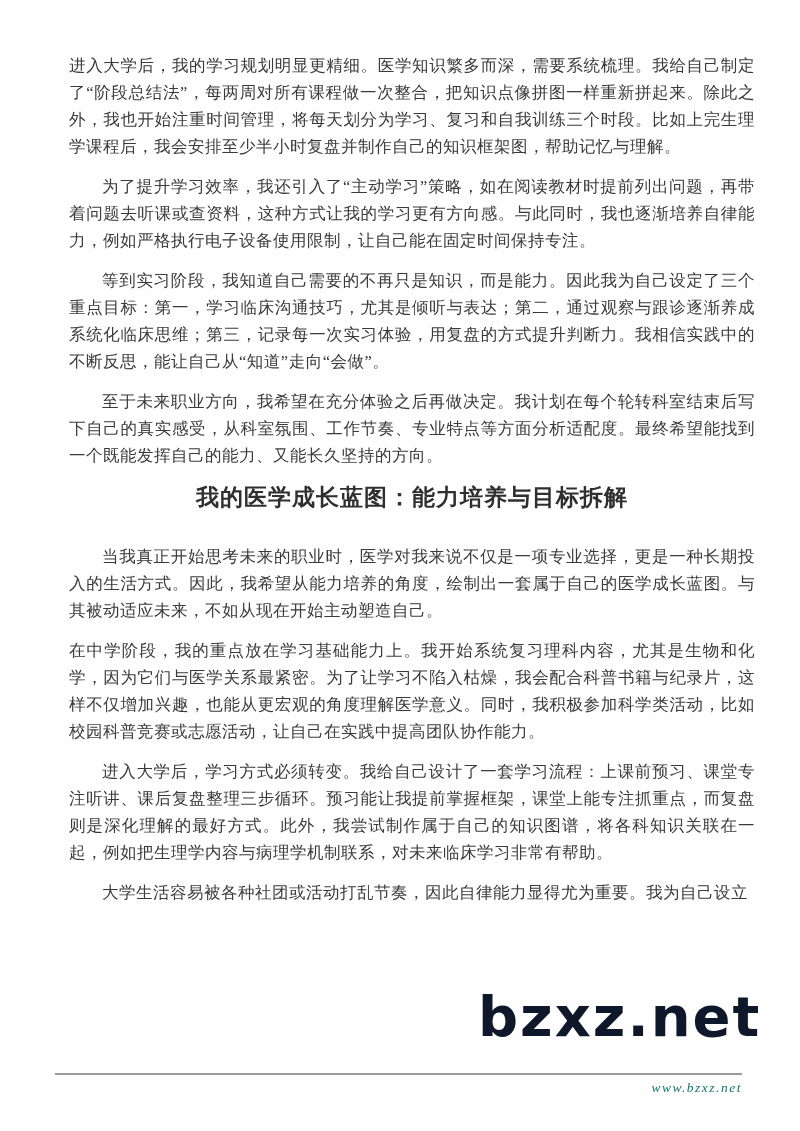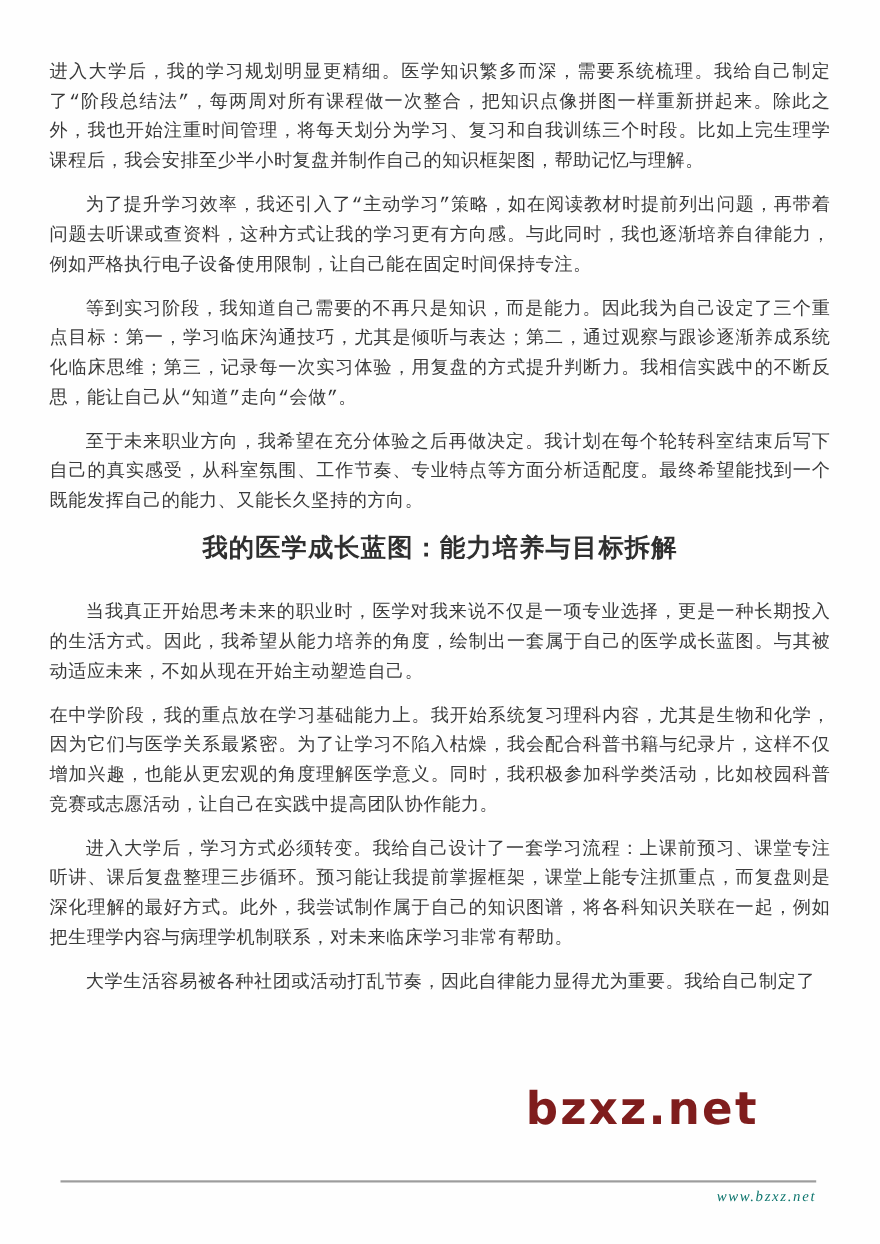--- a/index.html
+++ b/index.html
@@ -8,22 +8,21 @@
   .page {
     position: relative;
     width: 800px;
     height: 1131px;
     background: #fefefe;
     overflow: hidden;
   }
   .content {
     position: relative;
     z-index: 2;
-    padding: 52px 45px 0 45px;
-    font-family: Liberation Mono, monospace;
+    padding: 52px 45px 0 69px;
   }
   .para {
     font-size: 16.5px;
     line-height: 27px;
     color: #3a3a3a;
     text-align: justify;
     letter-spacing: 0.5px;
     margin-bottom: 13px;
   }
   .para.indent { text-indent: 2em; margin-top: 11px; }
@@ -35,23 +34,23 @@
     letter-spacing: 1px;
     margin-bottom: 30px;
   }
   .watermark {
     position: absolute;
     z-index: 1;
     left: 478px;
     top: 984px;
     font-family: "DejaVu Sans", sans-serif;
     font-weight: bold;
-    font-size: 41px;
+    font-size: 56px;
     letter-spacing: 2px;
-    color: #7f1d1d;
+    color: #0f172a;
     white-space: nowrap;
     user-select: none;
   }
   .footer {
     position: absolute;
     z-index: 3;
     left: 55px;
     top: 1073px;
     width: 687px;
   }
@@ -82,21 +81,21 @@
     <p class="para">进入大学后，我的学习规划明显更精细。医学知识繁多而深，需要系统梳理。我给自己制定了“阶段总结法”，每两周对所有课程做一次整合，把知识点像拼图一样重新拼起来。除此之外，我也开始注重时间管理，将每天划分为学习、复习和自我训练三个时段。比如上完生理学课程后，我会安排至少半小时复盘并制作自己的知识框架图，帮助记忆与理解。</p>
     <p class="para indent">为了提升学习效率，我还引入了“主动学习”策略，如在阅读教材时提前列出问题，再带着问题去听课或查资料，这种方式让我的学习更有方向感。与此同时，我也逐渐培养自律能力，例如严格执行电子设备使用限制，让自己能在固定时间保持专注。</p>
     <p class="para indent">等到实习阶段，我知道自己需要的不再只是知识，而是能力。因此我为自己设定了三个重点目标：第一，学习临床沟通技巧，尤其是倾听与表达；第二，通过观察与跟诊逐渐养成系统化临床思维；第三，记录每一次实习体验，用复盘的方式提升判断力。我相信实践中的不断反思，能让自己从“知道”走向“会做”。</p>
     <p class="para indent">至于未来职业方向，我希望在充分体验之后再做决定。我计划在每个轮转科室结束后写下自己的真实感受，从科室氛围、工作节奏、专业特点等方面分析适配度。最终希望能找到一个既能发挥自己的能力、又能长久坚持的方向。</p>
 
     <h1 class="section-heading">我的医学成长蓝图：能力培养与目标拆解</h1>
 
     <p class="para indent">当我真正开始思考未来的职业时，医学对我来说不仅是一项专业选择，更是一种长期投入的生活方式。因此，我希望从能力培养的角度，绘制出一套属于自己的医学成长蓝图。与其被动适应未来，不如从现在开始主动塑造自己。</p>
     <p class="para">在中学阶段，我的重点放在学习基础能力上。我开始系统复习理科内容，尤其是生物和化学，因为它们与医学关系最紧密。为了让学习不陷入枯燥，我会配合科普书籍与纪录片，这样不仅增加兴趣，也能从更宏观的角度理解医学意义。同时，我积极参加科学类活动，比如校园科普竞赛或志愿活动，让自己在实践中提高团队协作能力。</p>
     <p class="para indent">进入大学后，学习方式必须转变。我给自己设计了一套学习流程：上课前预习、课堂专注听讲、课后复盘整理三步循环。预习能让我提前掌握框架，课堂上能专注抓重点，而复盘则是深化理解的最好方式。此外，我尝试制作属于自己的知识图谱，将各科知识关联在一起，例如把生理学内容与病理学机制联系，对未来临床学习非常有帮助。</p>
-    <p class="para indent">大学生活容易被各种社团或活动打乱节奏，因此自律能力显得尤为重要。我给自己制定了</p>
+    <p class="para indent">大学生活容易被各种社团或活动打乱节奏，因此自律能力显得尤为重要。我为自己设立</p>
   </div>
 
   <div class="footer">
     <hr class="footer-rule">
     <span class="footer-url">www.bzxz.net</span>
   </div>
 
 </div>
 
 </body></html>

